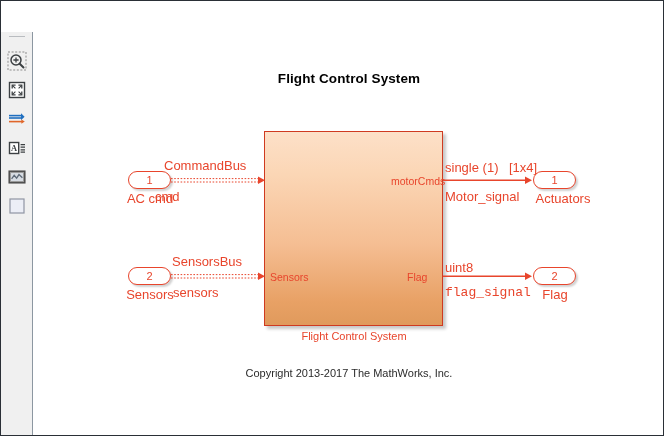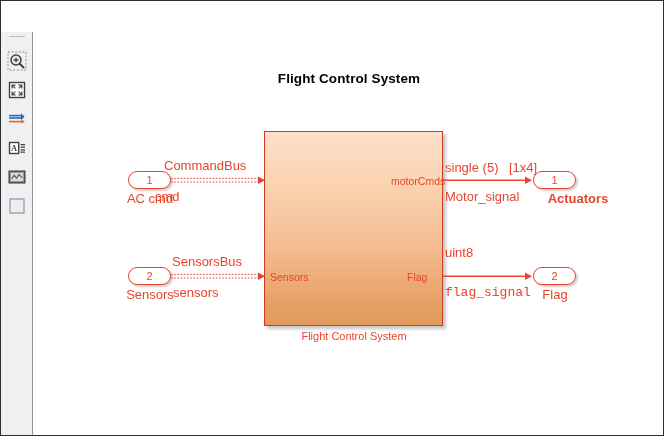--- a/index.html
+++ b/index.html
@@ -202,38 +202,39 @@
     <div class="siglabel" style="left:138px;top:205px;">SensorsBus</div>
     <div class="siglabel" style="left:139px;top:236px;">sensors</div>
     <div class="sig" style="left:137px;top:222px;width:96px;">
       <svg width="98" height="11" viewBox="0 0 98 11">
         <path d="M0 3.6 H88" stroke="#e8452c" stroke-width="1" stroke-dasharray="1.6,1.6"></path>
         <path d="M0 7.0 H88" stroke="#e8452c" stroke-width="1" stroke-dasharray="1.6,1.6"></path>
         <path d="M87 1.6 L94 5.3 L87 9.0 Z" fill="#e8452c"></path>
       </svg>
     </div>
 
-    <div class="siglabel" style="left:411px;top:111px;">single (5)</div>
+    <div class="siglabel" style="left:411px;top:111px;">single (1)</div>
     <div class="siglabel" style="left:475px;top:111px;">[1x4]</div>
     <div class="siglabel" style="left:411px;top:140px;">Motor_signal</div>
     <div class="sig" style="left:409px;top:126px;width:92px;">
       <svg width="94" height="11" viewBox="0 0 94 11">
         <path d="M0 5.3 H86" stroke="#e8452c" stroke-width="1.5"></path>
         <path d="M82 1.6 L89 5.3 L82 9.0 Z" fill="#e8452c"></path>
       </svg>
     </div>
     <div class="ioport" style="left:499px;top:122px;">1</div>
-    <div class="ioname" style="left:508px;top:142px;width:72px;font-weight:bold;">Actuators</div>
-
-    <div class="siglabel" style="left:411px;top:196px;">uint8</div>
+    <div class="ioname" style="left:493px;top:142px;width:72px;">Actuators</div>
+
+    <div class="siglabel" style="left:411px;top:211px;">uint8</div>
     <div class="siglabel" style="left:411px;top:236px;font-family:Liberation Mono, monospace;">flag_signal</div>
     <div class="sig" style="left:409px;top:222px;width:92px;">
       <svg width="94" height="11" viewBox="0 0 94 11">
         <path d="M0 5.3 H86" stroke="#e8452c" stroke-width="1.5"></path>
         <path d="M82 1.6 L89 5.3 L82 9.0 Z" fill="#e8452c"></path>
       </svg>
     </div>
     <div class="ioport" style="left:499px;top:218px;">2</div>
     <div class="ioname" style="left:485px;top:238px;width:72px;">Flag</div>
 
+    <div class="copyright">Copyright 2013-2017 The MathWorks, Inc.</div>
   </div>
 
 </div>
 
 </body></html>

